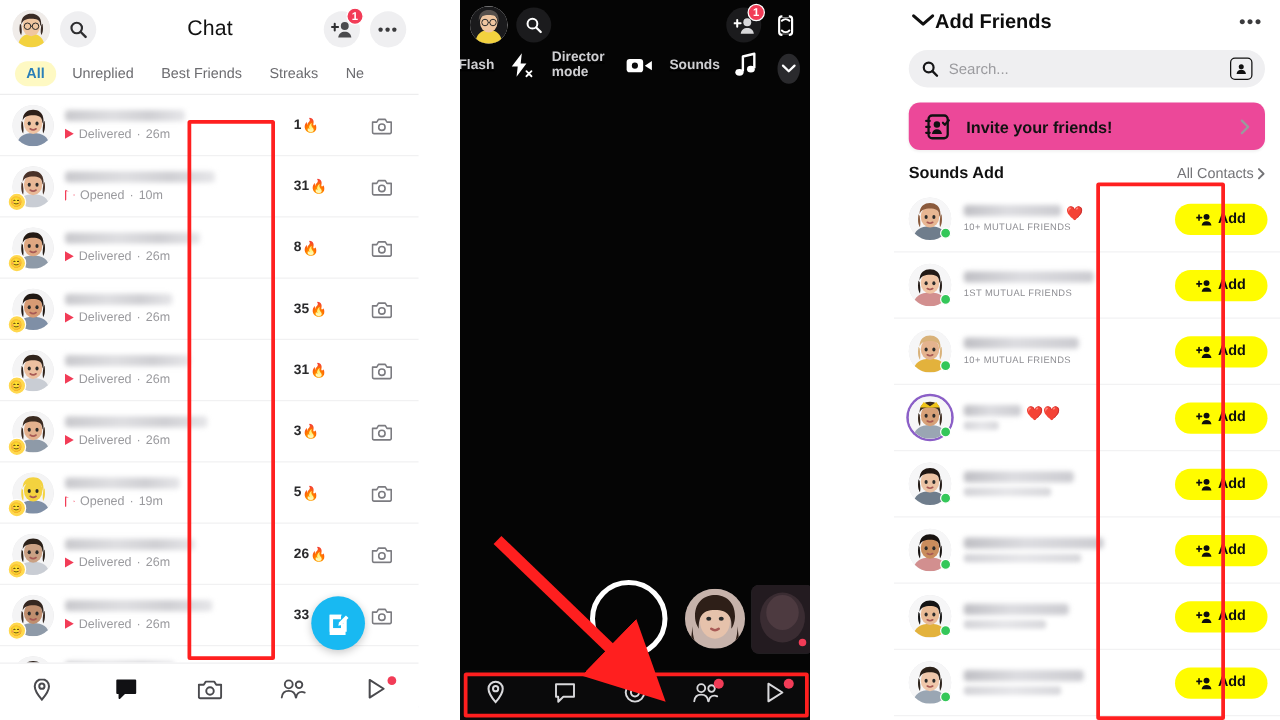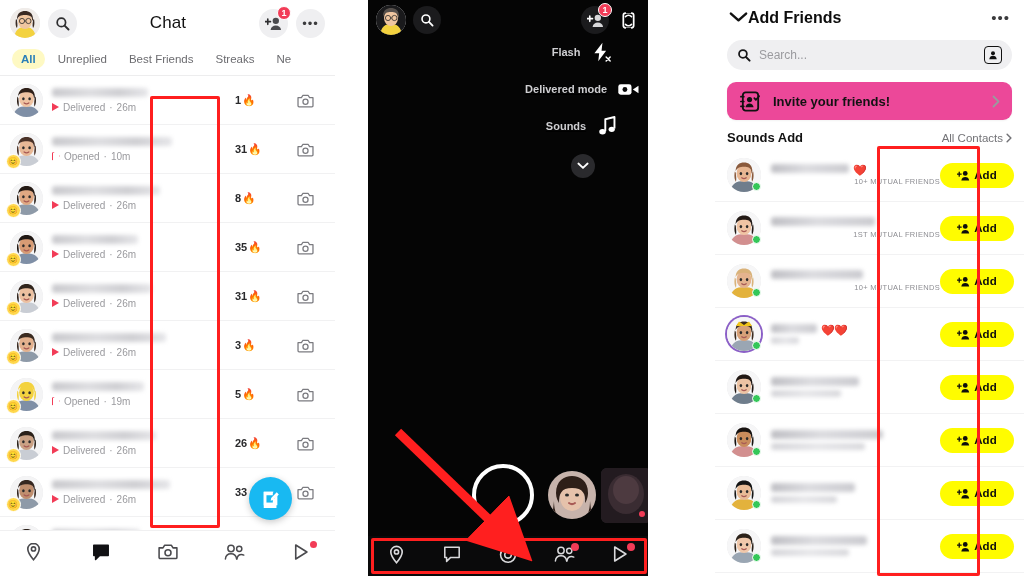--- a/index.html
+++ b/index.html
@@ -63,22 +63,22 @@
              background:#f23c57; }
 
   
   .panel-cam { position:absolute; left:368px; top:0; width:280px; height:576px;
                background:#050505; overflow:hidden; }
   .cam-top { position:absolute; top:0; left:0; right:0; height:40px; display:flex;
              align-items:center; padding:0 8px; gap:7px; }
   .cam-circle { width:28px; height:28px; border-radius:50%; background:#1b1b1d;
                 display:flex; align-items:center; justify-content:center; flex:none; position:relative; }
   .cam-spacer { flex:1; }
-  .cam-tools { position:absolute; right:8px; top:40px; display:flex; flex-direction:column;
-               align-items:center; gap:13px;text-decoration:underline; }
+  .cam-tools { position:absolute; right:8px; top:40px; display:flex; flex-direction:row;
+               align-items:flex-start; gap:13px;text-decoration:underline; }
   .tool-row { display:flex; align-items:center; gap:9px; }
   .tool-label { font-size:11px; color:#cfcfd2; font-weight:600; }
   .tool-ic { width:24px; height:24px; display:flex; align-items:center; justify-content:center; }
   .chev-btn { width:24px; height:24px; border-radius:50%; background:#2a2a2d;
               display:flex; align-items:center; justify-content:center; margin-top:3px; }
   .shutter { position:absolute; left:104px; top:464px; width:62px; height:62px; border-radius:50%;
              border:4.5px solid #fff; }
   .cam-thumb { position:absolute; width:48px; height:48px; border-radius:50%; overflow:hidden;
                top:471px; background:#2b2b2e; }
   .cam-thumb.t1 { left:180px; }
@@ -112,21 +112,21 @@
   .qa-av { width:34px; height:34px; border-radius:50%; position:relative; flex:none;
            background:#e7e7e9; }
   .qa-av .inner { position:absolute; inset:0; border-radius:50%; overflow:hidden; }
   .qa-av.ringed { box-shadow:0 0 0 2px #8b5fc7; }
   .online { position:absolute; right:0px; bottom:1px; width:9px; height:9px; border-radius:50%;
             background:#34c759; border:1.5px solid #fff; }
   .qa-mid { flex:1; padding-left:10px; min-width:0; }
   .qa-name { height:9px; border-radius:3px; filter:blur(2.3px); margin-bottom:4px; }
   .qa-sub  { height:7px; border-radius:3px; filter:blur(1.9px); }
   .qa-sub-txt { font-size:7.5px; color:#8e8e93; letter-spacing:.3px; filter:blur(.45px);
-                text-transform:uppercase;text-align:right; }
+                text-transform:uppercase; }
   .add-btn { width:74px; height:25px; border-radius:13px; background:#fffc00;
              display:flex; align-items:center; justify-content:center; gap:4px; flex:none; }
   .add-btn-label { font-size:11.5px; font-weight:700; color:#0d0d0d; }
 
   
   .hl { position:absolute; border:3px solid #ff1f1f; border-radius:2px; pointer-events:none; }
   .arrow-svg { position:absolute; pointer-events:none; }
   .hearts { font-size:11px; }
 </style>
 </head>
@@ -625,21 +625,21 @@
         <div class="tool-row">
           <span class="tool-label">Flash</span>
     <span class="tool-ic">
             <svg width="22" height="22" viewBox="0 0 24 24">
               <path d="M13.6 1.8 4.8 13.4h5.2l-1 8.8 8.6-11.6h-5z" fill="#fff"></path>
               <path d="M17.6 17.4l4.4 4.4M22 17.4l-4.4 4.4" stroke="#fff" stroke-width="1.6" stroke-linecap="round"></path>
             </svg>
           </span>
         </div>
         <div class="tool-row">
-          <span class="tool-label">Delivered mode</span>
+          <span class="tool-label">Director mode</span>
     <span class="tool-ic">
             <svg width="23" height="17" viewBox="0 0 24 18">
               <rect x="1.2" y="3.4" width="14" height="11.2" rx="2.6" fill="#fff"></rect>
               <path d="M16.6 9 22.6 5v8z" fill="#fff"></path>
               <circle cx="8.2" cy="9" r="2.6" fill="#0a0a0b"></circle>
             </svg>
           </span>
         </div>
         <div class="tool-row">
           <span class="tool-label">Sounds</span>

